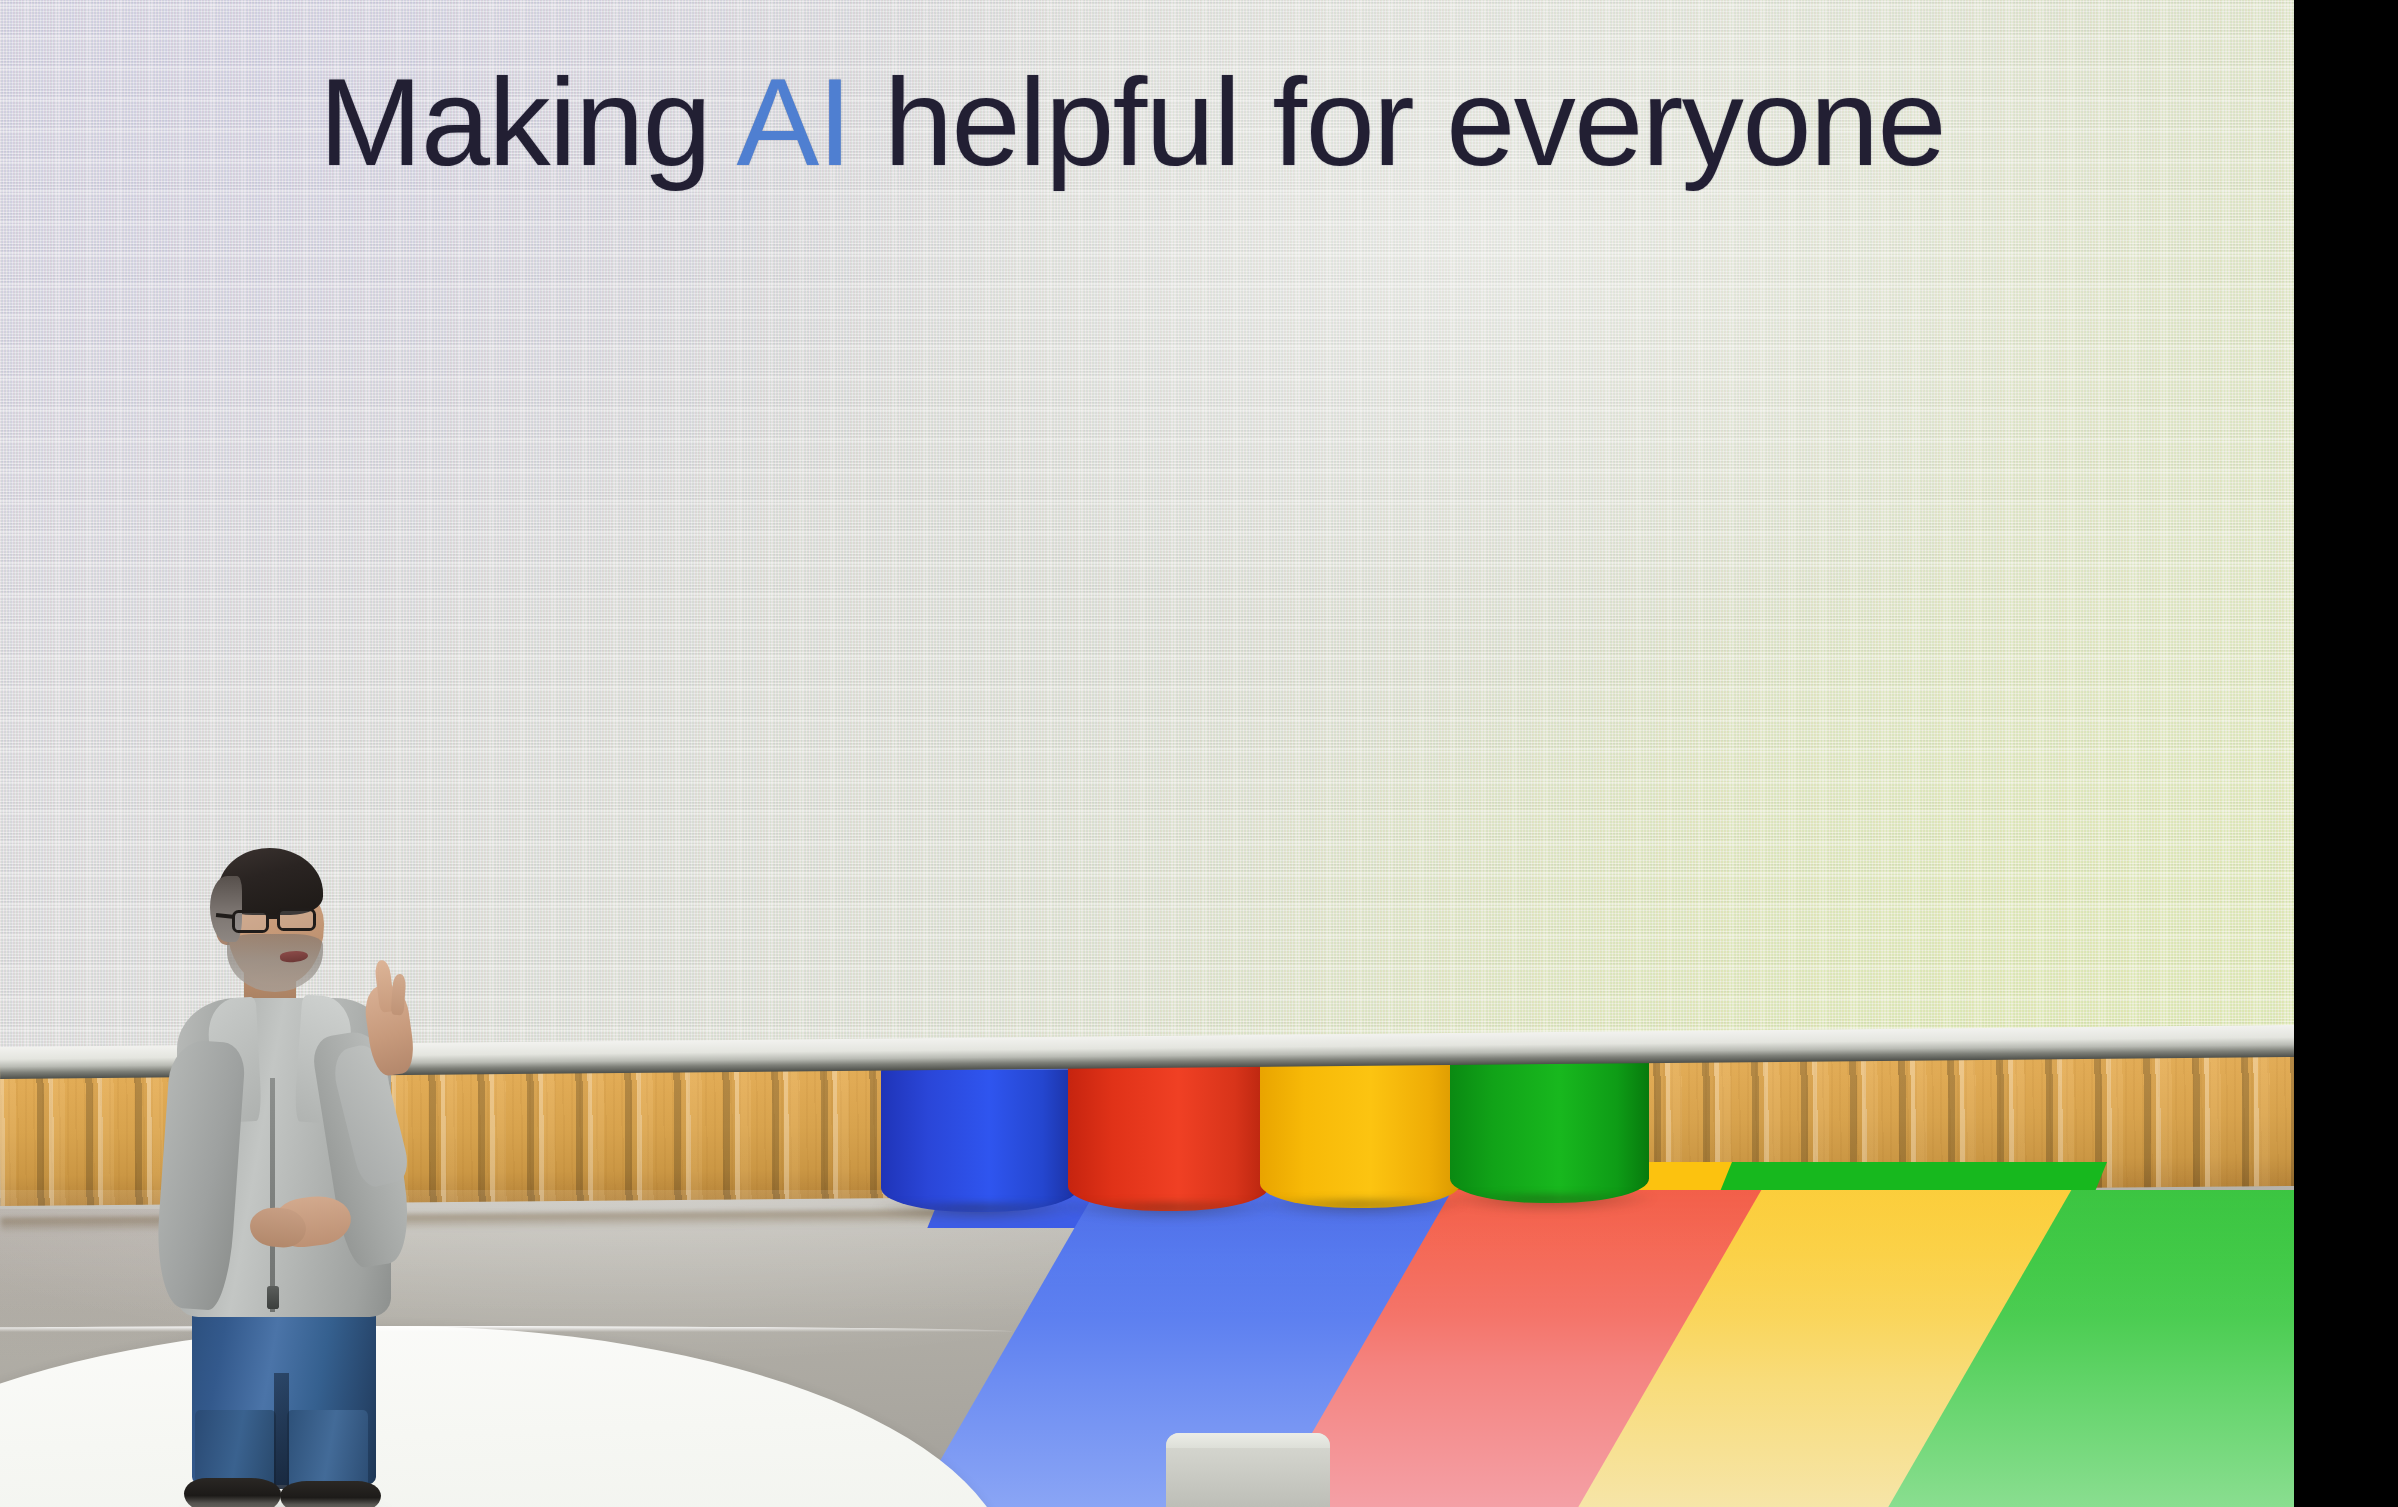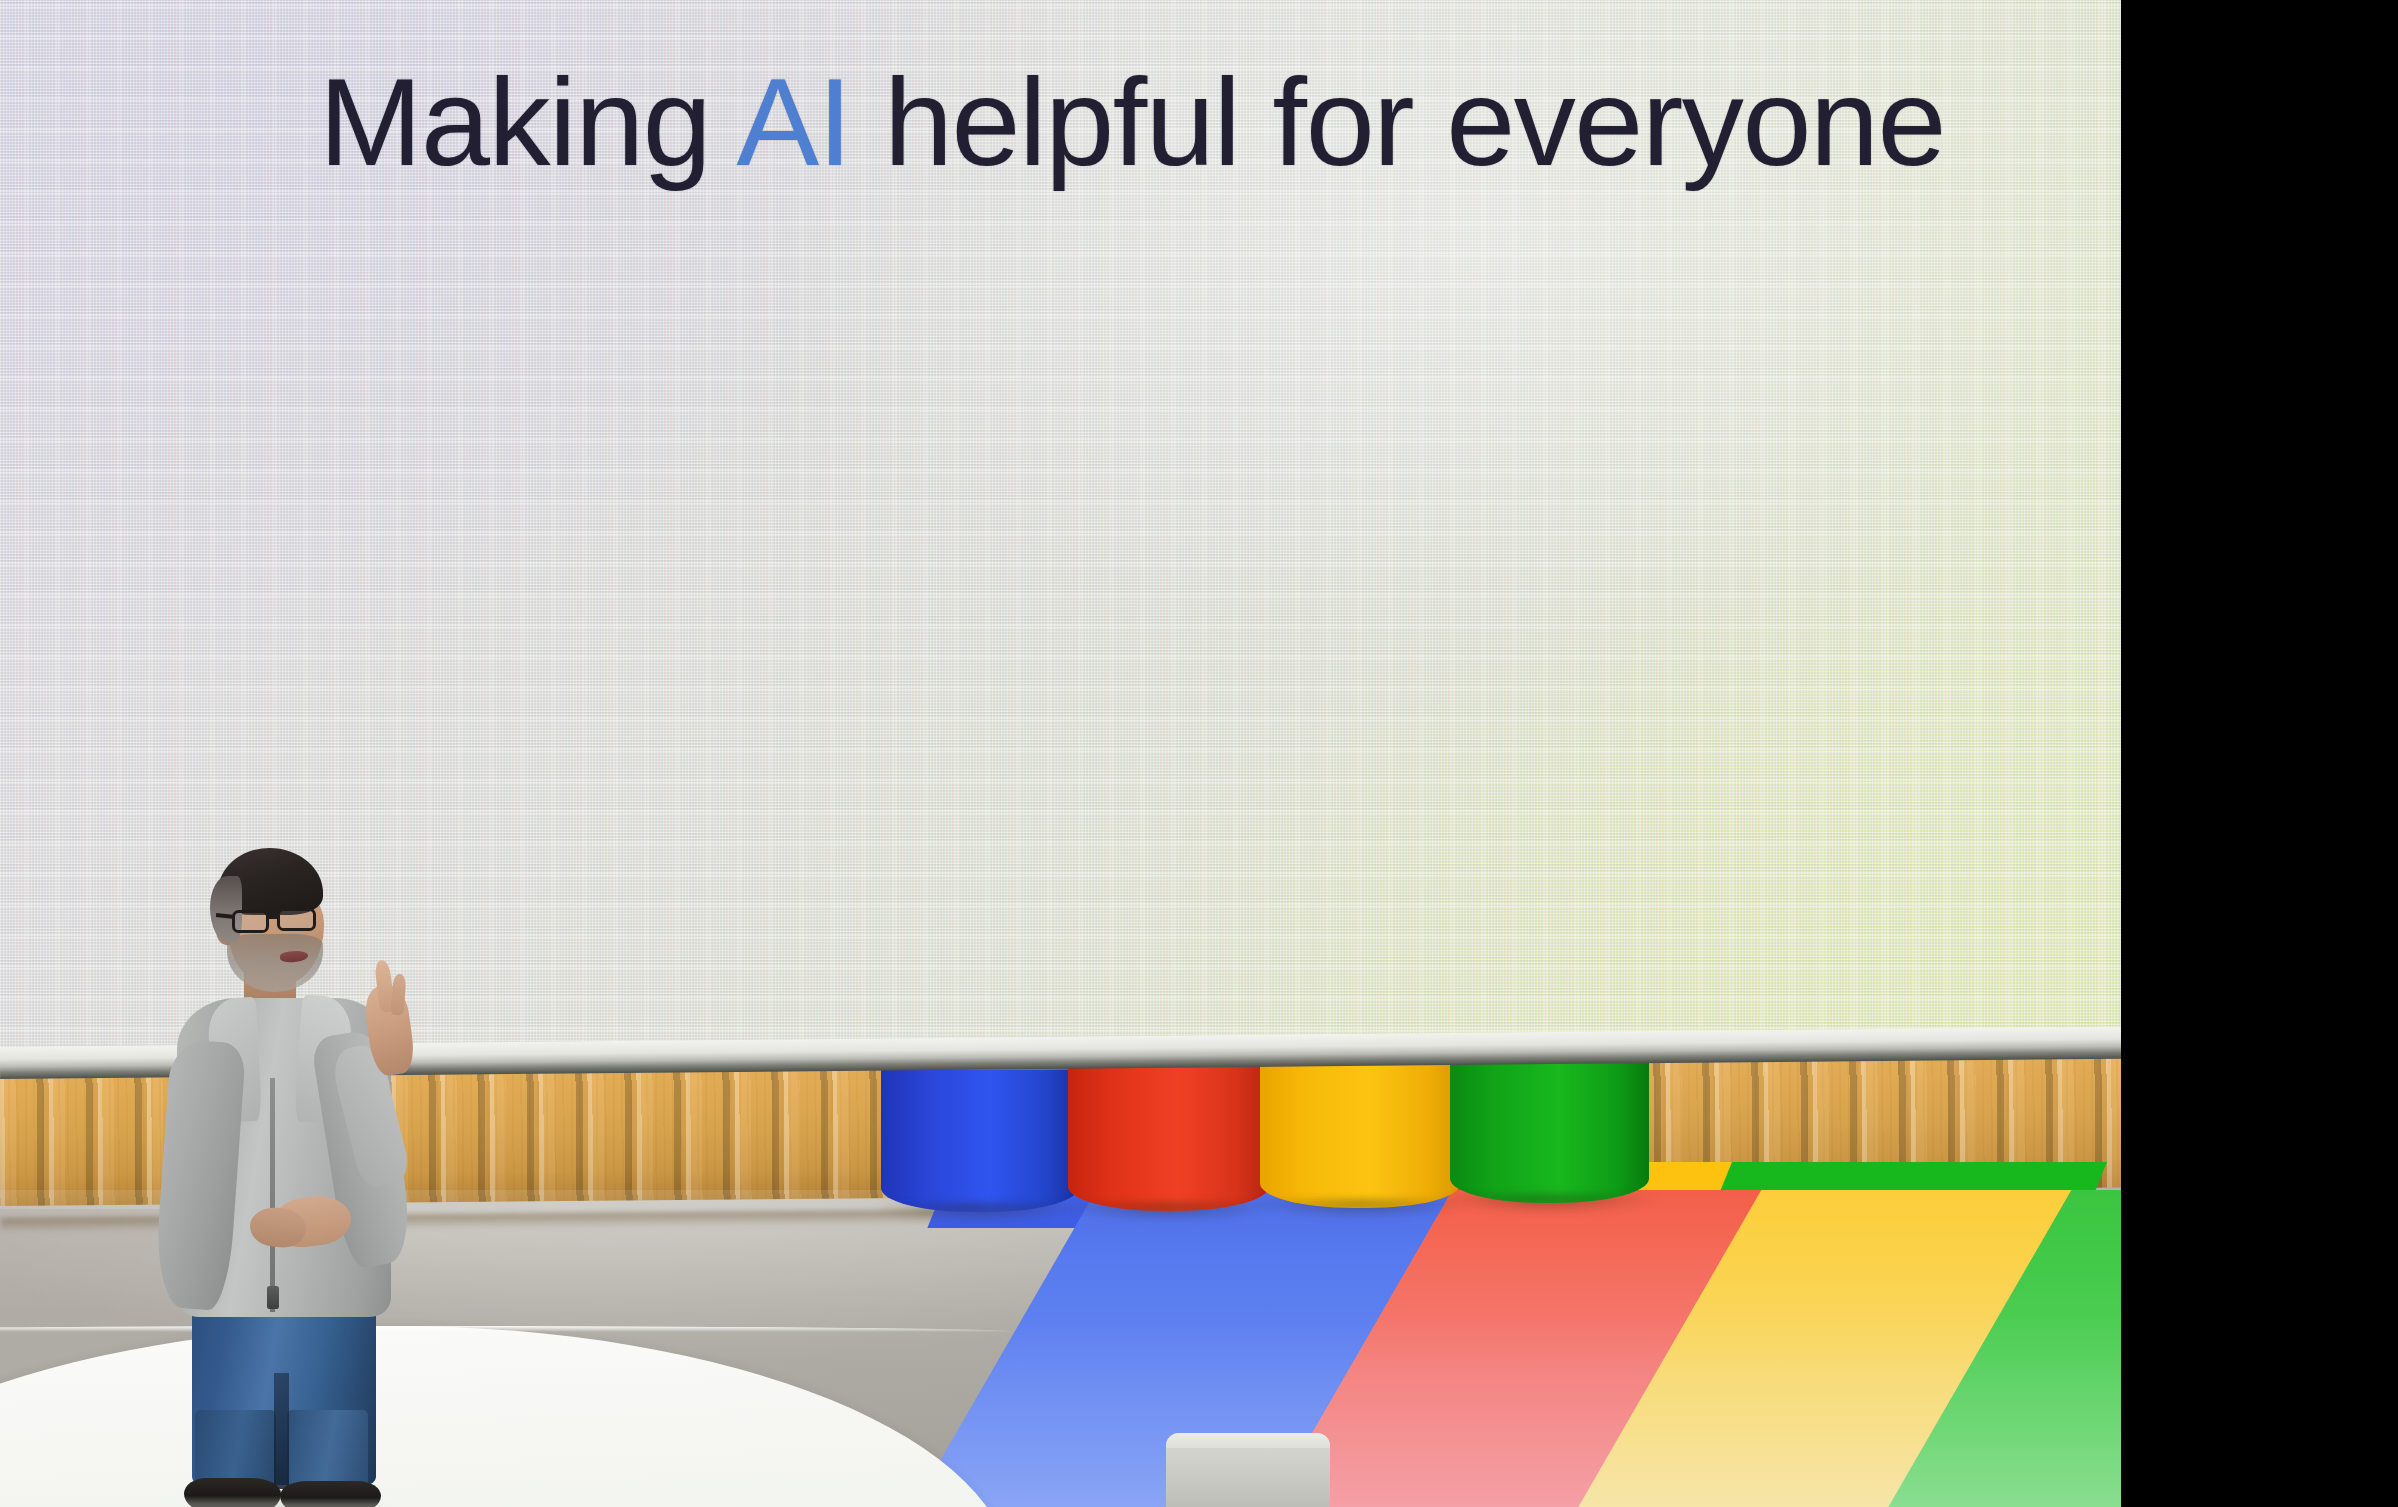--- a/index.html
+++ b/index.html
@@ -2,21 +2,21 @@
 <html style="font-size:15px"><head>
 <meta charset="utf-8">
 <title>Keynote Stage</title>
 <style>
   * { margin:0; padding:0; box-sizing:border-box; }
   html,body { background:#000; }
   body { font-family:"Liberation Sans", sans-serif; }
 
   #stage-photo {
     position:relative;
-    width:2121px; height:1507px;
+    width:2294px; height:1507px;
     overflow:hidden;
     background:#cfcfc8;
   }
 
   
   .led-wall {
     position:absolute; left:0; top:0;
     width:2399px; height:1087px;
     overflow:hidden;
     background:

